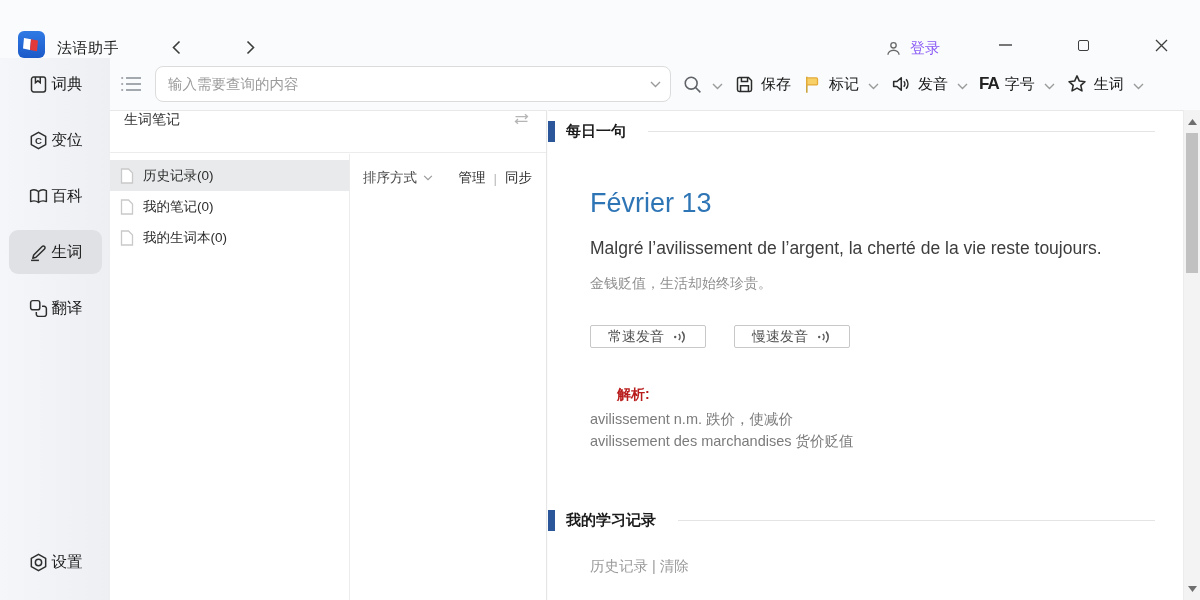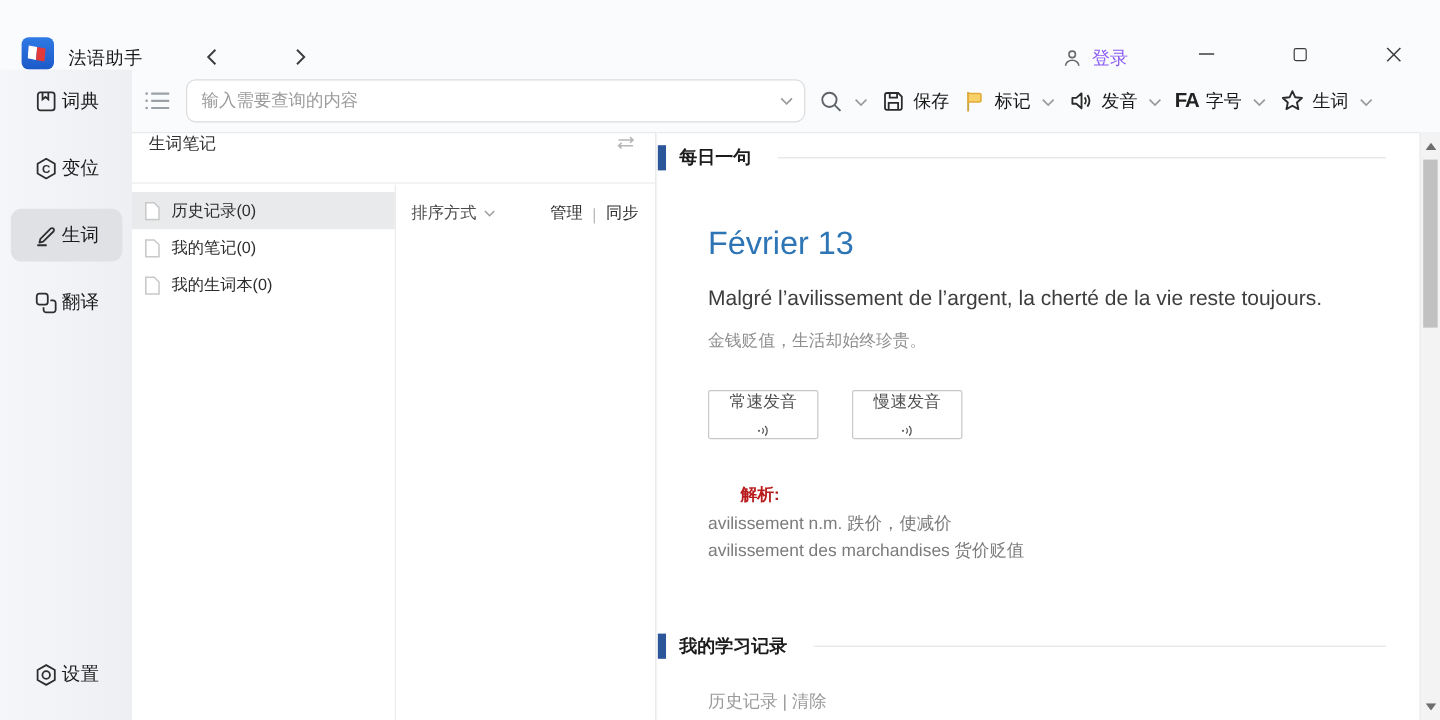--- a/index.html
+++ b/index.html
@@ -38,42 +38,42 @@
   .tool-group .chev { margin-left:3px; }
   .fa-glyph { font-size:17px; font-weight:600; color:#222; font-style:normal; letter-spacing:-1px; }
 
   
   .notes-panel { position:absolute; left:110px; top:110px; width:437px; bottom:0; background:#fff; border-top:1px solid #e8e8e8; border-right:1px solid #e6e6e6; }
   .np-header { height:42px; border-bottom:1px solid #ececec; display:flex; align-items:flex-start; padding:0 14px; }
   .np-title { font-size:14px; color:#333; }
   .np-header .sp { flex:1; }
   .swap-btn { width:22px; height:16px; display:flex; align-items:center; justify-content:center; cursor:pointer; }
   .np-body { position:absolute; top:43px; bottom:0; left:0; right:0; display:flex; }
-  .np-list { width:220px; border-right:1px solid #ececec; padding-top:6px; }
+  .np-list { width:240px; border-right:1px solid #ececec; padding-top:6px; }
   .np-item { height:31px; display:flex; align-items:center; gap:9px; padding-left:10px; font-size:13.5px; color:#2c2c2c; cursor:pointer; }
   .np-item.selected { background:#e9eaeb; }
   .np-content { flex:1; padding:15px 14px 0 13px; }
   .np-controls { display:flex; align-items:center; font-size:13.5px; }
   .sort-btn { display:flex; align-items:center; gap:6px; color:#4a4a4a; cursor:pointer; }
   .np-controls .sp { flex:1; }
   .link { color:#2f2f2f; cursor:pointer; }
   .pipe { color:#b9b9b9; margin:0 8px; }
 
   
   .daily-panel { position:absolute; left:548px; top:110px; right:17px; bottom:0; background:#fff; border-top:1px solid #e8e8e8; overflow:hidden; padding-top:10px; }
   .section-head { display:flex; align-items:center; }
   .sec-bar { width:7px; height:21px; background:#2b579a; flex:none; }
   .sec-title { margin-left:11px; font-size:15px; font-weight:700; color:#1c1c1c; white-space:nowrap; }
   .sec-rule { flex:1; height:1px; background:#e4e4e4; margin:0 28px 0 22px; }
   .daily-body { padding-left:42px; padding-right:40px; }
   .date { margin-top:46px; font-size:27px; color:#2e75b6; }
   .fr { margin-top:19px; font-size:17.5px; color:#3d3d3d; }
   .zh { margin-top:16px; font-size:14px; color:#8f8f8f; }
   .btn-row { margin-top:32px; display:flex; gap:28px; }
-  .speak-btn { height:41px; padding:0 17px; border:1px solid #c8c8c8; border-radius:2px; background:#fff; display:flex; align-items:center; gap:9px; font-size:14px; color:#4f4f4f; cursor:pointer; font-family:inherit;flex-direction:column; }
+  .speak-btn { height:23px; padding:0 17px; border:1px solid #c8c8c8; border-radius:2px; background:#fff; display:flex; align-items:center; gap:9px; font-size:14px; color:#4f4f4f; cursor:pointer; font-family:inherit; }
   .analysis-label { margin-top:38px; font-size:14px; font-weight:700; color:#b91c1c;margin-left:27px; }
   .analysis-line { font-size:14.5px; color:#7b7b7b; line-height:22px; }
   .second-head { margin-top:58px; }
   .partial-line { margin-top:26px; margin-left:42px; font-size:14.5px; color:#9a9a9a; cursor:pointer; }
 
   
   .scrollbar { position:absolute; right:0; top:110px; width:17px; bottom:0; background:#f3f3f3; border-left:1px solid #ececec; }
   .sb-up, .sb-down { position:absolute; left:0; width:100%; height:17px; display:flex; align-items:center; justify-content:center; cursor:pointer; }
   .sb-up { top:3px; } .sb-down { bottom:3px; }
   .sb-thumb { position:absolute; left:2px; top:23px; width:12px; height:140px; background:#c1c1c1; cursor:pointer; }
@@ -131,20 +131,27 @@
           <path d="M8.5 3.5 V10 l2.8-2.2 L14 10 V3.5"></path>
         </svg>
       <span class="lbl">词典</span>
     </div>
     <div class="side-item">
       <svg width="21" height="21" viewBox="0 0 24 24" fill="none" stroke="#2e2e2e" stroke-width="1.7">
           <polygon points="12,2.6 20.2,7.3 20.2,16.7 12,21.4 3.8,16.7 3.8,7.3" stroke-linejoin="round"></polygon>
           <text x="12" y="16" text-anchor="middle" font-size="11" font-weight="bold" fill="#2e2e2e" stroke="none" font-family="'Liberation Sans',sans-serif">C</text>
         </svg>
       <span class="lbl">变位</span>
+    </div>
+    <div class="side-item">
+      <svg width="21" height="21" viewBox="0 0 24 24" fill="none" stroke="#2e2e2e" stroke-width="1.7">
+          <path d="M3 5.2 C6 3.8 9.6 4.3 12 6.3 C14.4 4.3 18 3.8 21 5.2 V17.8 C18 16.6 14.4 17 12 18.8 C9.6 17 6 16.6 3 17.8 Z" stroke-linejoin="round"></path>
+          <path d="M12 6.3 V18.8"></path>
+        </svg>
+      <span class="lbl">百科</span>
     </div>
     <div class="side-item selected">
       <svg width="21" height="21" viewBox="0 0 24 24" fill="none" stroke="#2e2e2e" stroke-width="1.7">
           <path d="M5.5 18.5 l1-3.6 L16.2 5.2 a1.9 1.9 0 0 1 2.7 0 l0 0 a1.9 1.9 0 0 1 0 2.7 L9.1 17.5 z" stroke-linejoin="round"></path>
           <path d="M3.5 21 h9"></path>
         </svg>
       <span class="lbl">生词</span>
     </div>
     <div class="side-item">
       <svg width="21" height="21" viewBox="0 0 24 24" fill="none" stroke="#2e2e2e" stroke-width="1.7">

